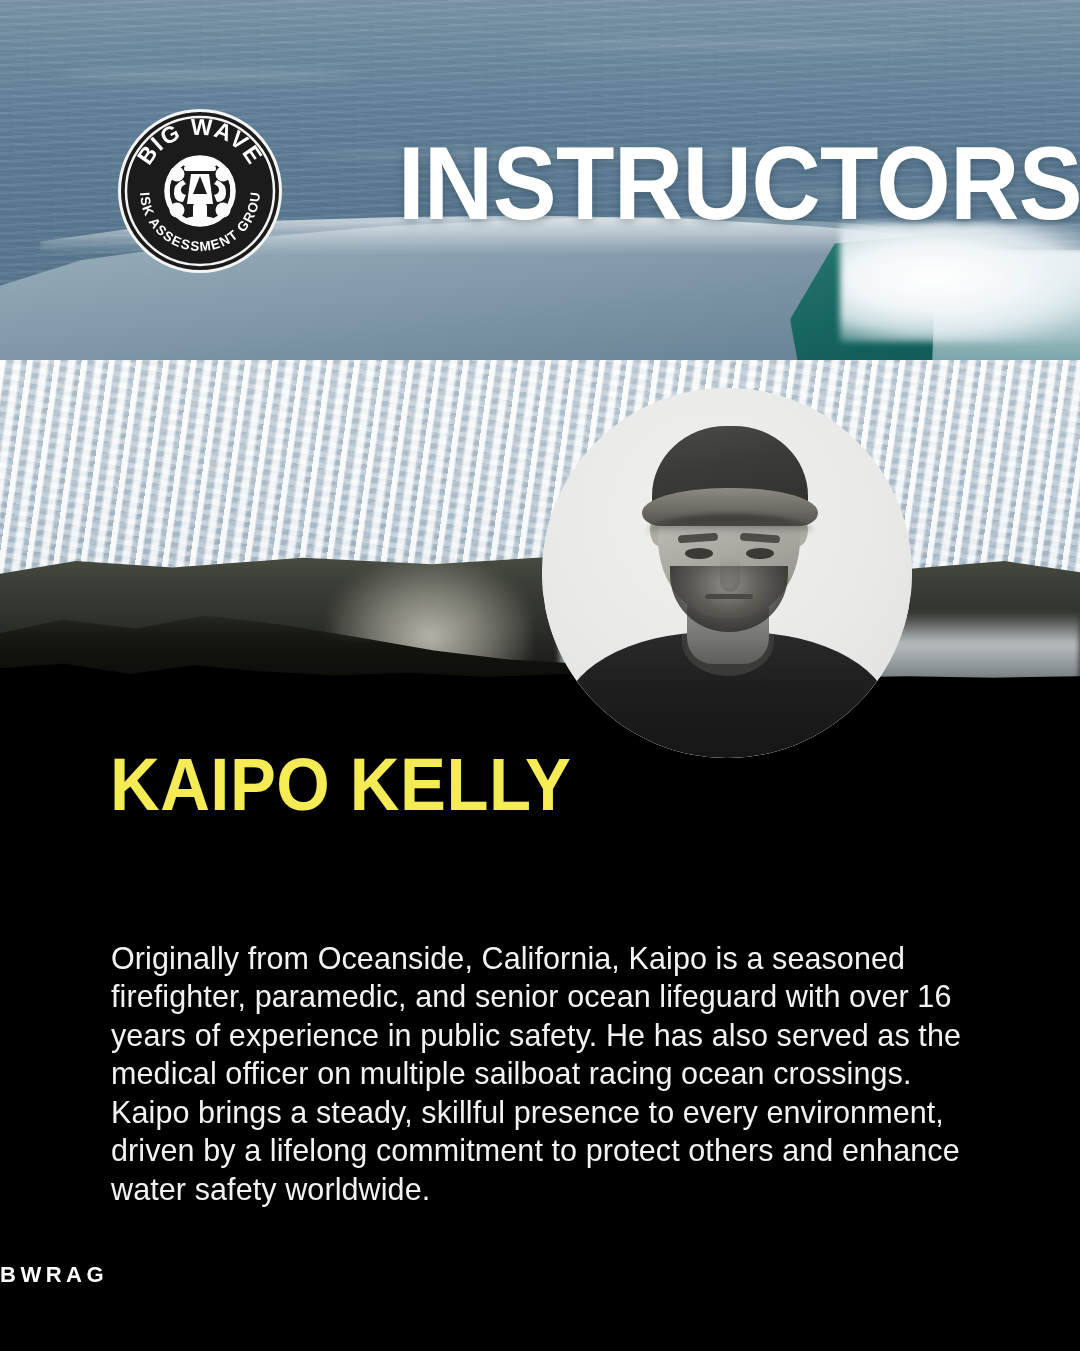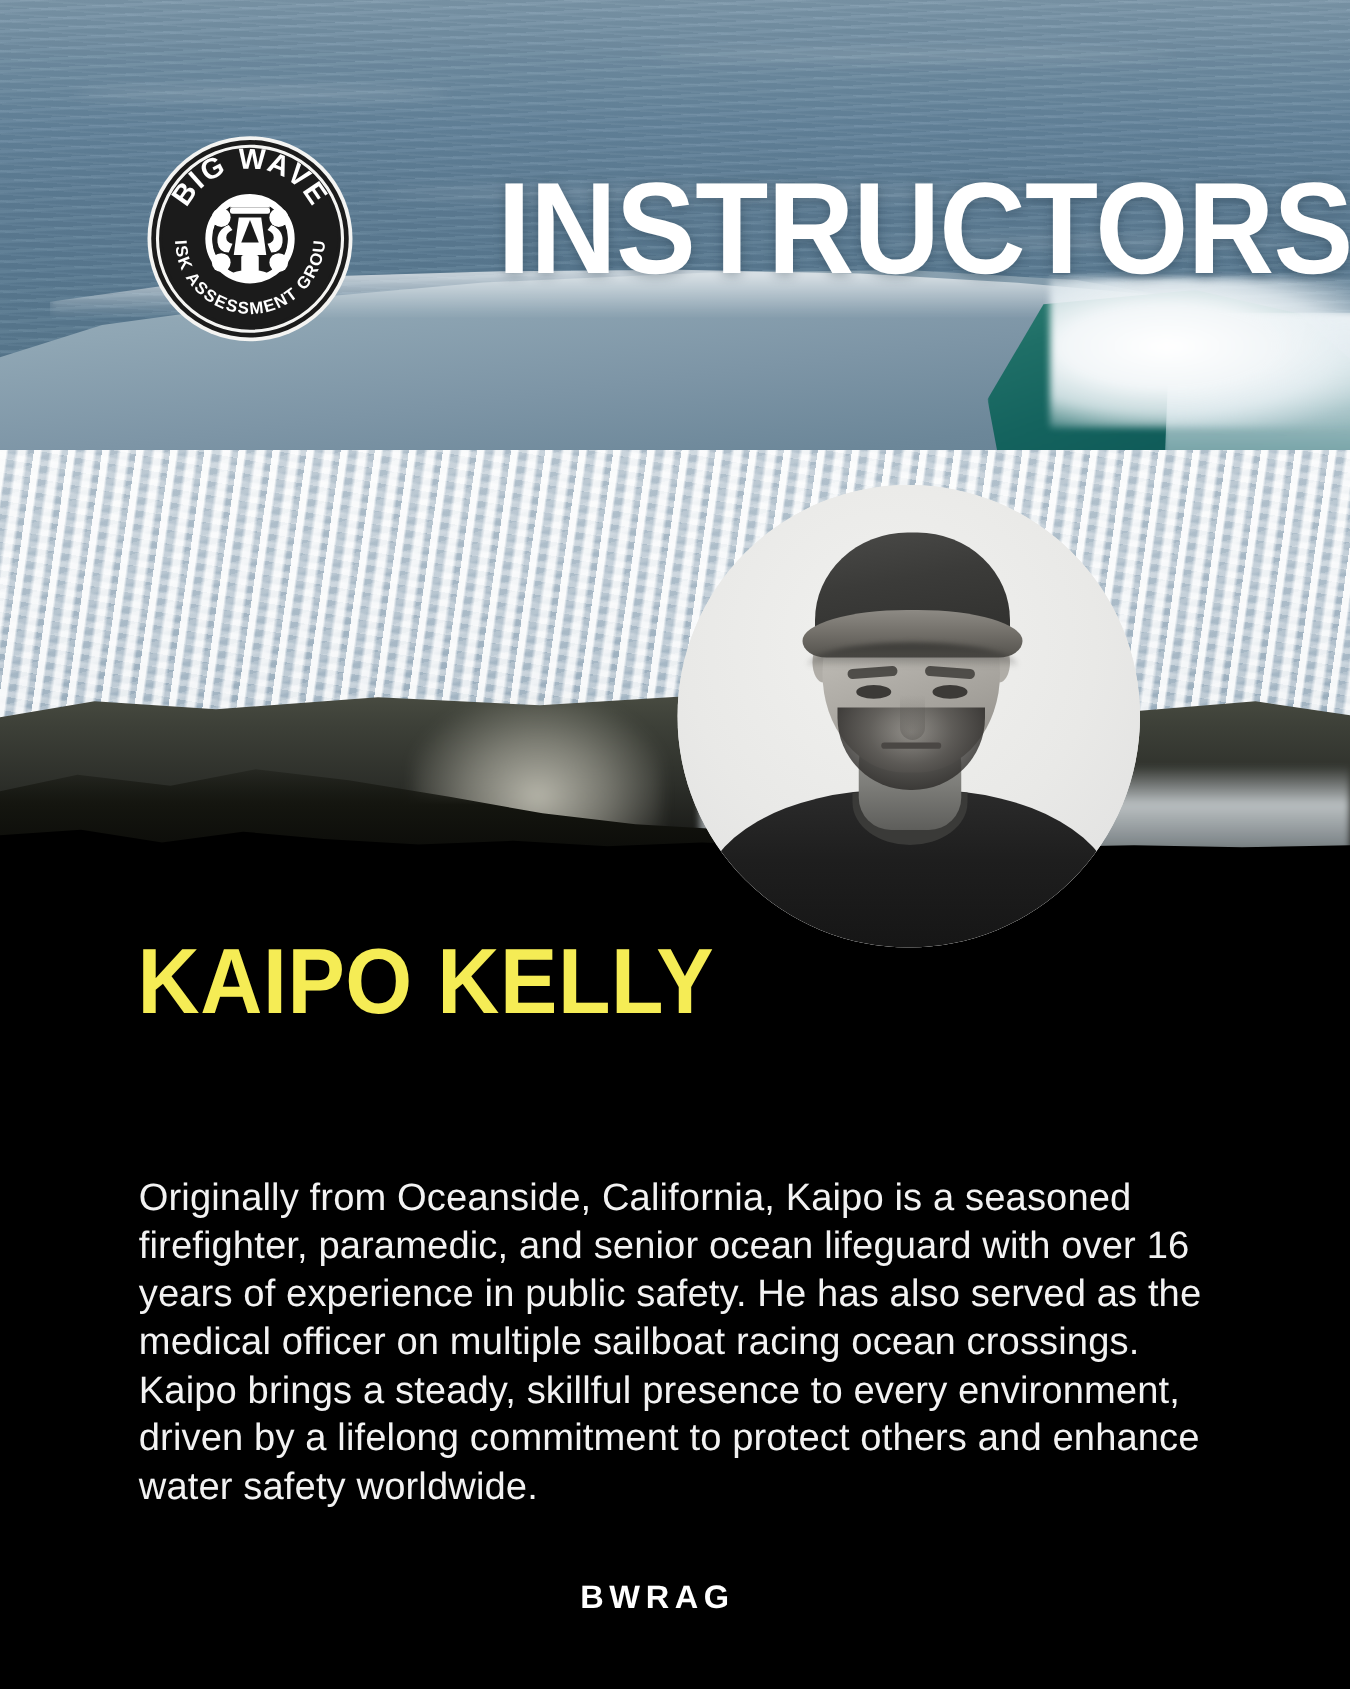--- a/index.html
+++ b/index.html
@@ -221,25 +221,24 @@
     font-family:"Liberation Sans",sans-serif;
     font-weight:400;
     font-size:30.5px;
     line-height:38.5px;
     letter-spacing:0.1px;
   }
 
   
   .footer{
     position:absolute;left:0;top:1262px;width:1052px;
-    text-align:center;
     color:#ffffff;
     font-family:"Liberation Sans",sans-serif;
     font-weight:700;
-    font-size:26px;
+    font-size:22px;
     letter-spacing:4.5px;
   }
 </style>
 </head>
 <body>
 
 <div class="poster">
 
   <div class="photo-bg">
     <div class="ocean-top"></div>

